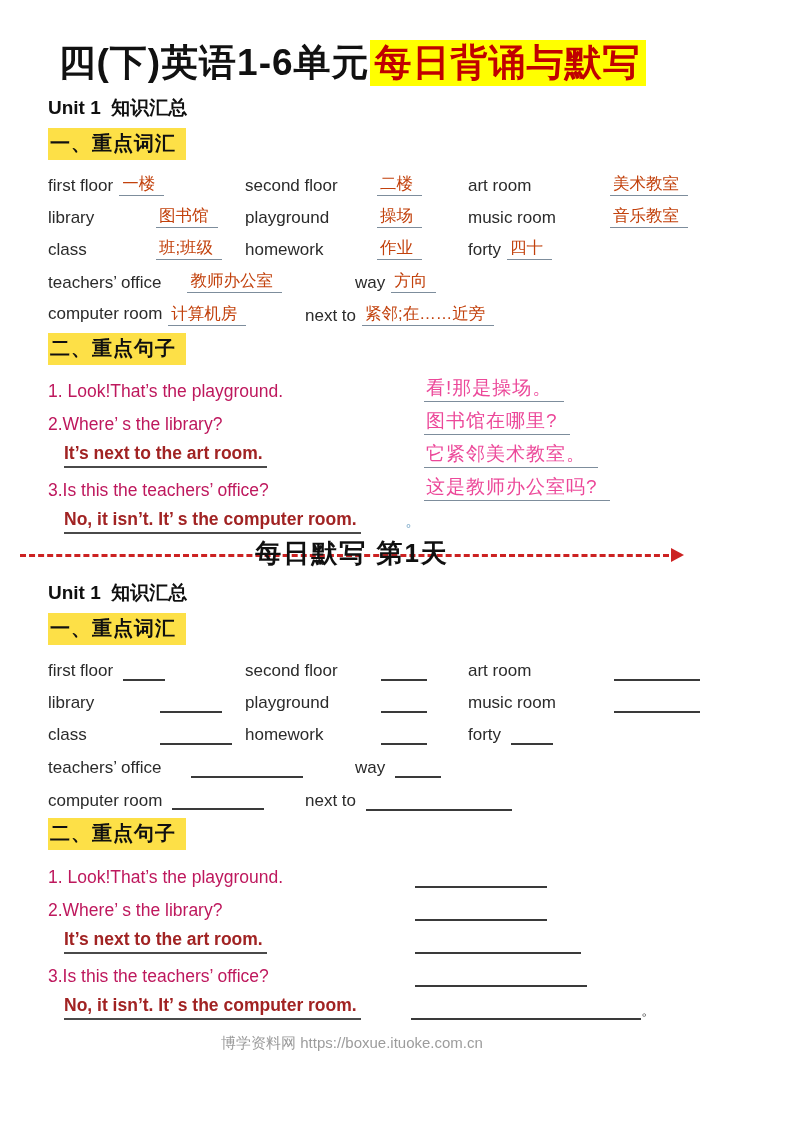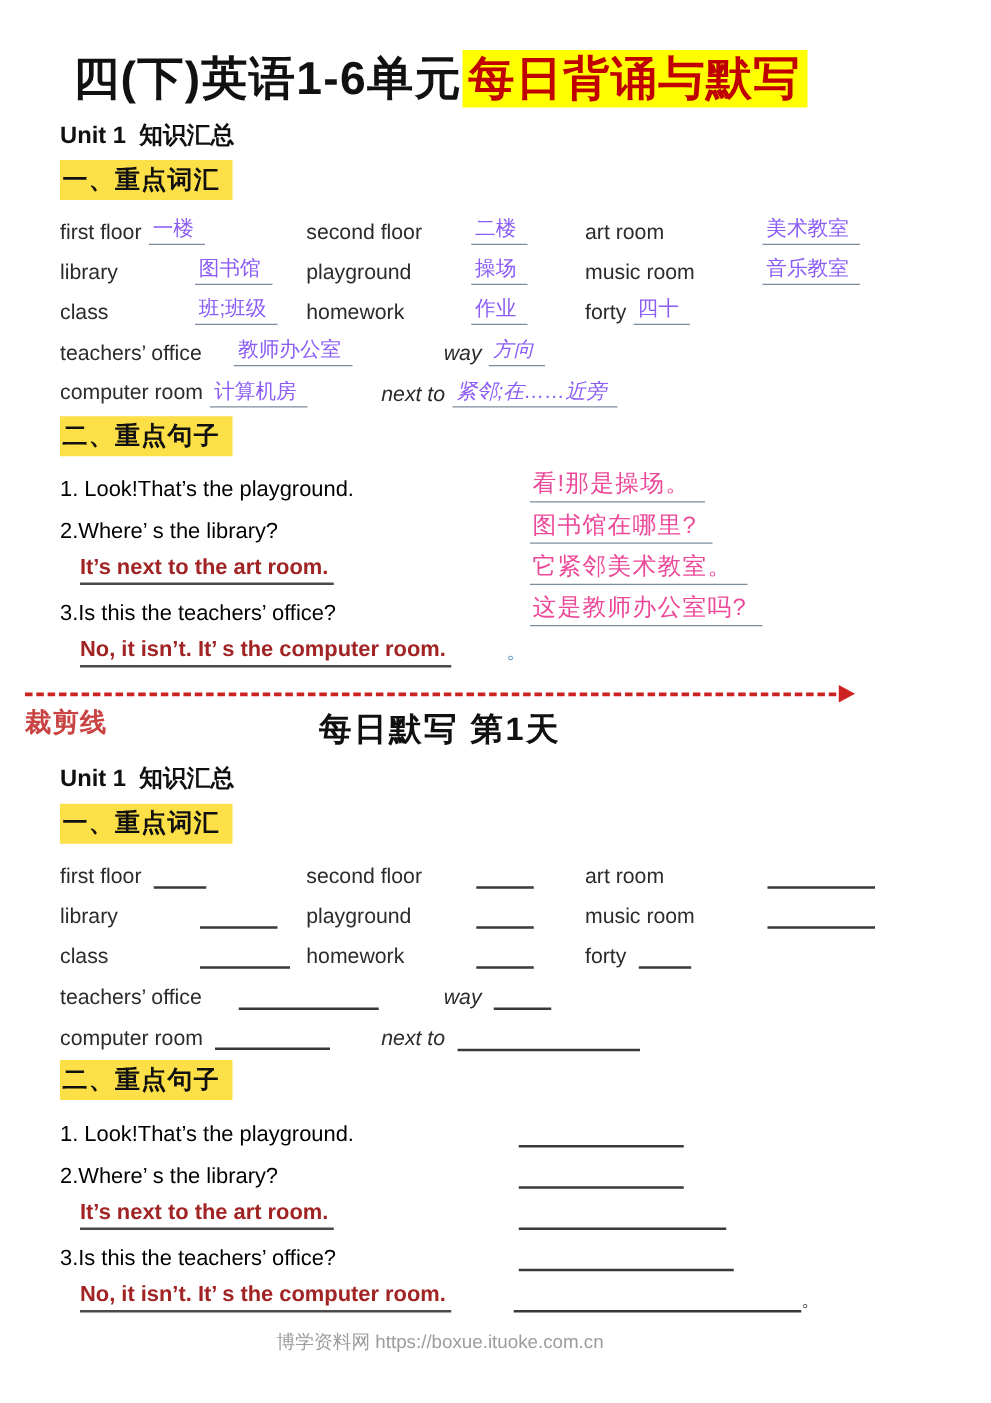--- a/index.html
+++ b/index.html
@@ -22,37 +22,37 @@
   .tag{display:inline-block;background:#fde047;color:#101010;font-size:20px;font-weight:bold;
        padding:2px 10px 3px 2px;margin-top:7px;letter-spacing:1px;}
 
   
   .vocab3{display:grid;grid-template-columns:197px 223px 1fr;margin-top:4px;}
   .cell{display:flex;align-items:flex-end;height:32px;white-space:nowrap;}
   .en{font-size:17px;color:#2b2b2b;}
   .en-w1{width:102px;}
   .en-w2{width:126px;}
   .en-w3{width:136px;}
-  .ans{color:#8b5cf6;font-size:16.5px;border-bottom:1.5px solid #7d8d9c;
+  .ans{color:#c2410c;font-size:16.5px;border-bottom:1.5px solid #7d8d9c;
        padding:0 9px 2px 3px;margin-left:6px;white-space:nowrap;line-height:1.15;}
   .vrow{display:flex;align-items:flex-end;height:33px;white-space:nowrap;}
   .vrow .c1a{width:307px;display:flex;align-items:flex-end;gap:20px;}
   .vrow .c1b{width:257px;display:flex;align-items:flex-start;}
-  .vrow .c2{display:flex;align-items:flex-end;font-style:italic;}
+  .vrow .c2{display:flex;align-items:flex-end;}
 
   
   .blank{display:inline-block;border-bottom:2px solid #3a3a3a;height:17px;margin-left:10px;}
   .bw40{width:42px;} .bw45{width:46px;} .bw60{width:62px;} .bw70{width:72px;}
   .bw85{width:86px;} .bw90{width:92px;} .bw110{width:112px;} .bw145{width:146px;}
   .sb130{width:132px;} .sb165{width:166px;} .sb170{width:172px;} .sb230{width:232px;}
 
   
   .sent-row{display:flex;align-items:flex-end;height:33px;white-space:nowrap;}
   .sent-left{width:357px;display:flex;align-items:flex-end;}
-  .sent-en{font-size:17.5px;color:#000000;}
+  .sent-en{font-size:17.5px;color:#be185d;}
   .sent-en.red{color:#a12323;font-weight:bold;margin-left:16px;
                border-bottom:2px solid #4a4a4a;padding:0 4px 2px 0;}
   .sent-zh{color:#ec4899;font-size:19px;border-bottom:1.5px solid #7d8d9c;
            padding:0 12px 2px 2px;letter-spacing:1px;line-height:1.15;margin-left:19px;}
   .zh-suffix{color:#4d8ab5;font-size:16.5px;padding-bottom:2px;}
   .blank-suffix{color:#333333;font-size:15px;padding-bottom:0;}
 
   
   .cutline-wrap{display:flex;align-items:center;margin:14px -28px 0;}
   .dash{flex:1;border-top:3.5px dashed #cc2222;}
@@ -170,21 +170,20 @@
           </div>
           <span class="zh-suffix">。</span>
       </div>
     </div>
   </section>
 
   <div class="cutline-wrap">
     <div class="dash"></div>
     <div class="arrow"></div>
   </div>
-  <div class="cutline-label">裁剪线</div>
 
   <section>
     <div class="day-heading dict-heading">每日默写 第1天</div>
     <div class="unit">Unit 1  知识汇总</div>
     <div><span class="tag">一、重点词汇</span></div>
 
     <div class="vocab3">
       <div class="cell">
           <span class="en">first floor</span>
           <span class="blank bw40"></span>

